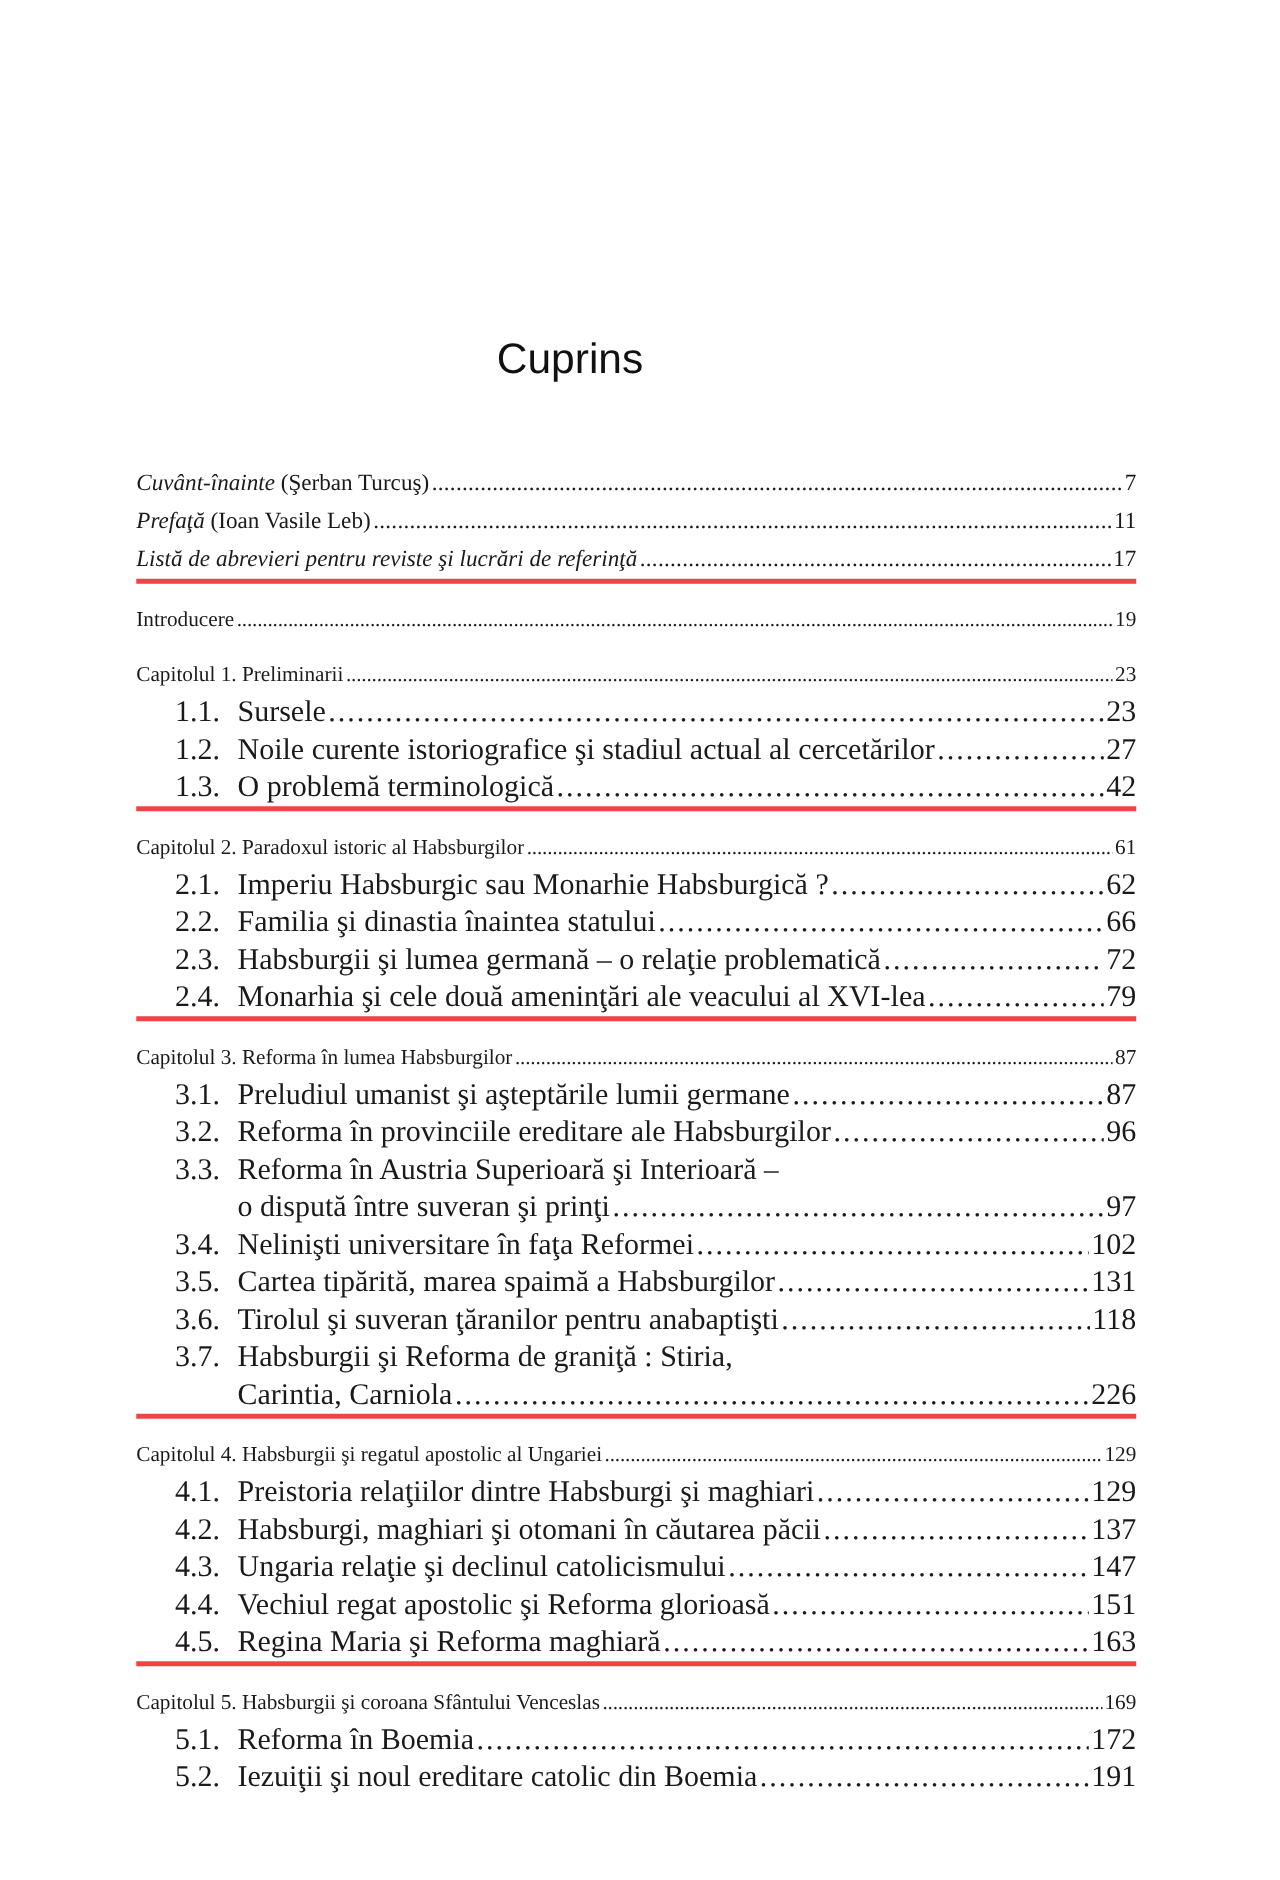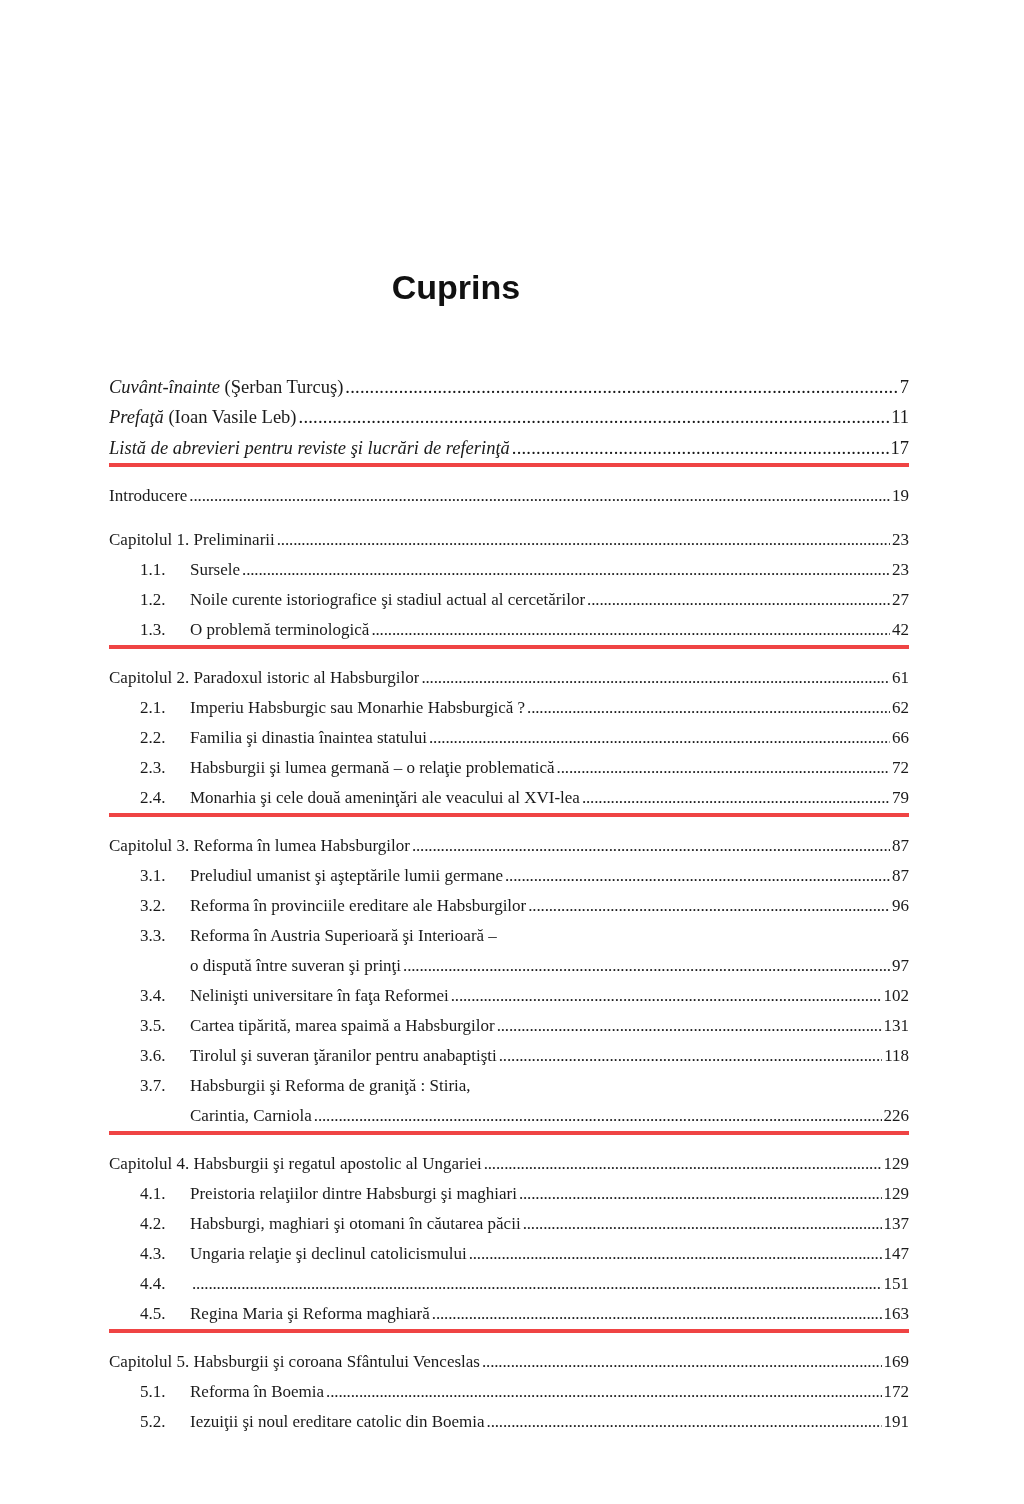--- a/index.html
+++ b/index.html
@@ -16,21 +16,21 @@
     font-family: "Liberation Serif", "DejaVu Serif", serif;
   }
   .title {
     position: absolute;
     top: 268px;
     left: 0;
     width: 912px;
     text-align: center;
     font-family: "Liberation Sans", "DejaVu Sans", sans-serif;
     font-size: 34px;
-    font-weight: bold;
+    font-weight: normal;
     color: #111;
     letter-spacing: 0px;
     margin: 0;
   }
   .toc {
     position: absolute;
     top: 371px;
     left: 109px;
     width: 800px;
     font-size: 18.5px;
@@ -43,21 +43,21 @@
   }
   .row {
     display: flex;
     align-items: flex-end;
     height: 30px;
     line-height: 30px;
     white-space: nowrap;
   }
   .row.front { height: 30.5px; }
   .row.chapter { height: 30px; font-size: 17px; }
-  .row.sub { font-size: 17px; }
+  .row.sub { font-size: 24px; }
   .num {
     display: inline-block;
     width: 50px;
     flex: 0 0 auto;
   }
   .sub .num { margin-left: 31px; }
   .cont .num { margin-left: 31px; }
   .lbl {
     flex: 0 1 auto;
     overflow: hidden;
@@ -255,20 +255,21 @@
           <span class="pg">137</span>
         </div>
         <div class="row sub">
           <span class="num">4.3.</span>
           <span class="lbl">Ungaria relaţie şi declinul catolicismului</span>
           <span class="leader"></span>
           <span class="pg">147</span>
         </div>
         <div class="row sub">
           <span class="num">4.4.</span>
+          <span class="lbl">Vechiul regat apostolic şi Reforma glorioasă</span>
           <span class="leader"></span>
           <span class="pg">151</span>
         </div>
         <div class="row sub">
           <span class="num">4.5.</span>
           <span class="lbl">Regina Maria şi Reforma maghiară</span>
           <span class="leader"></span>
           <span class="pg">163</span>
         </div>
       </div>

